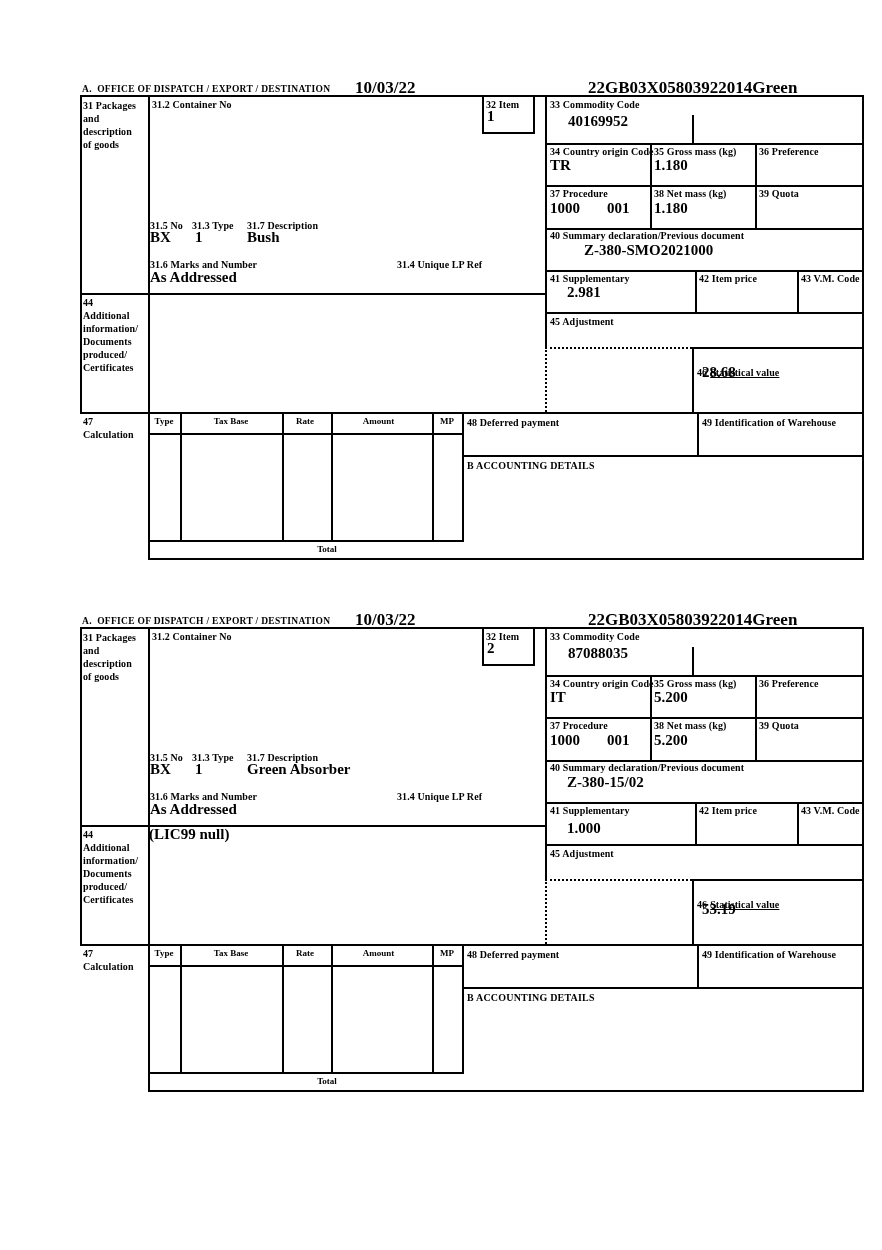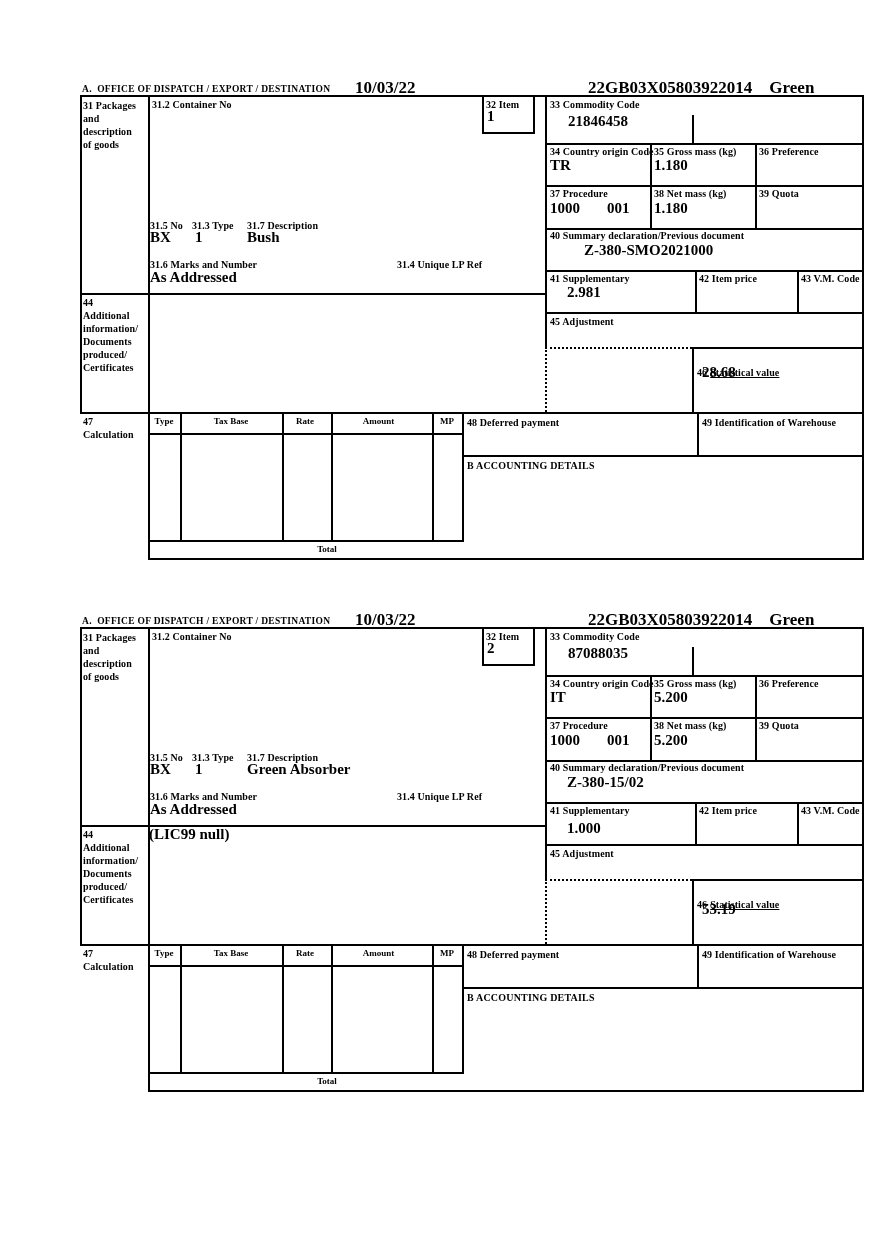--- a/index.html
+++ b/index.html
@@ -17,21 +17,21 @@
   .dh{ position:absolute; height:0; border-top:2px dotted #000; display:block; }
   .dv{ position:absolute; width:0; border-left:2px dotted #000; display:block; }
 
   
   .lbl { position:absolute; font-size:10px; font-weight:bold; line-height:1.3;
          white-space:pre-line; letter-spacing:.1px; }
   .val { position:absolute; font-size:15px; font-weight:bold; white-space:pre; }
   .hdr-office { position:absolute; font-size:9.5px; font-weight:bold;
                 letter-spacing:.3px; white-space:pre; }
   .hdr-big { position:absolute; font-size:17px; font-weight:bold; white-space:pre; }
-  .refwrap { display:flex; gap:17px; }
+  .refwrap { display:flex; gap:0; }
   .colhead { position:absolute; top:336px; font-size:9px; font-weight:bold; }
   .c { text-align:center; } .r { text-align:center; }
   .u { text-decoration:underline; margin-left:3px; }
   .blabel { position:absolute; font-size:10px; font-weight:bold; letter-spacing:.2px; }
 </style>
 </head>
 <body>
 
 <div id="page">
   <div class="copy">
@@ -84,21 +84,21 @@
 and
 description
 of goods</span>
 
     <span class="lbl" style="left:72px;top:18px">31.2 Container No</span>
 
     <span class="lbl" style="left:406px;top:18px">32 Item</span>
     <span class="val" style="left:407px;top:28px">1</span>
 
     <span class="lbl" style="left:470px;top:18px">33 Commodity Code</span>
-    <span class="val" style="left:488px;top:33px">21846458</span>
+    <span class="val" style="left:488px;top:33px">40169952</span>
 
     <span class="lbl" style="left:470px;top:65px">34 Country origin Code</span>
     <span class="val" style="left:470px;top:77px">TR</span>
     <span class="lbl" style="left:574px;top:65px">35 Gross mass (kg)</span>
     <span class="val" style="left:574px;top:77px">1.180</span>
     <span class="lbl" style="left:679px;top:65px">36 Preference</span>
 
     <span class="lbl" style="left:470px;top:107px">37 Procedure</span>
     <span class="val" style="left:470px;top:120px">1000</span>
     <span class="val" style="left:527px;top:120px">001</span>

